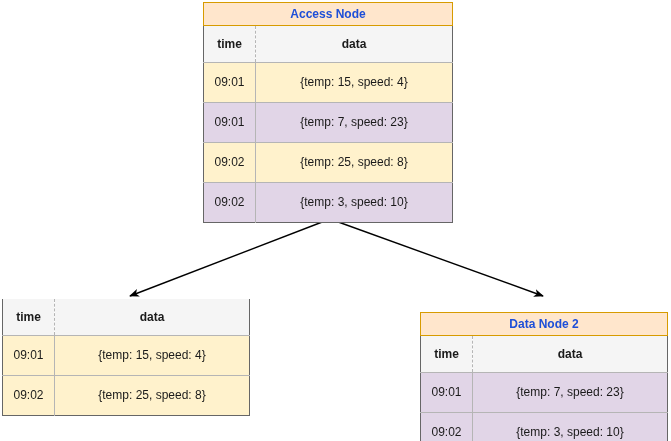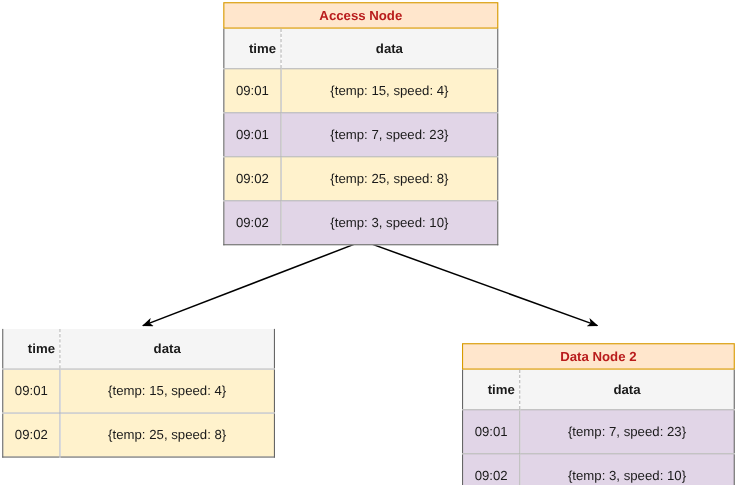--- a/index.html
+++ b/index.html
@@ -38,21 +38,21 @@
     background: #ffffff;
   }
 
   .node-title {
     box-sizing: border-box;
     height: 24px;
     line-height: 22px;
     text-align: center;
     font-size: 12px;
     font-weight: bold;
-    color: #b91c1c;
+    color: #1d4ed8;
     background: #ffe6cc;
     border: 1px solid #d79b00;
   }
 
   .node-table {
     box-sizing: border-box;
     border-collapse: collapse;
     width: 100%;
     table-layout: fixed;
     border: 1px solid #666666;
@@ -73,21 +73,20 @@
 
   .node-table thead th {
     background: #f5f5f5;
     font-weight: bold;
     height: 36px;
     border-bottom: 1px solid #b5b5b5;
   }
 
   .node-table thead th.col-time {
     border-right: 1px dashed #b5b5b5;
-    text-align: right;
   }
 
   .node-table tbody td {
     height: 40px;
     border-bottom: 1px solid #b5b5b5;
   }
 
   .node-table tbody tr:last-child td {
     border-bottom: none;
   }

